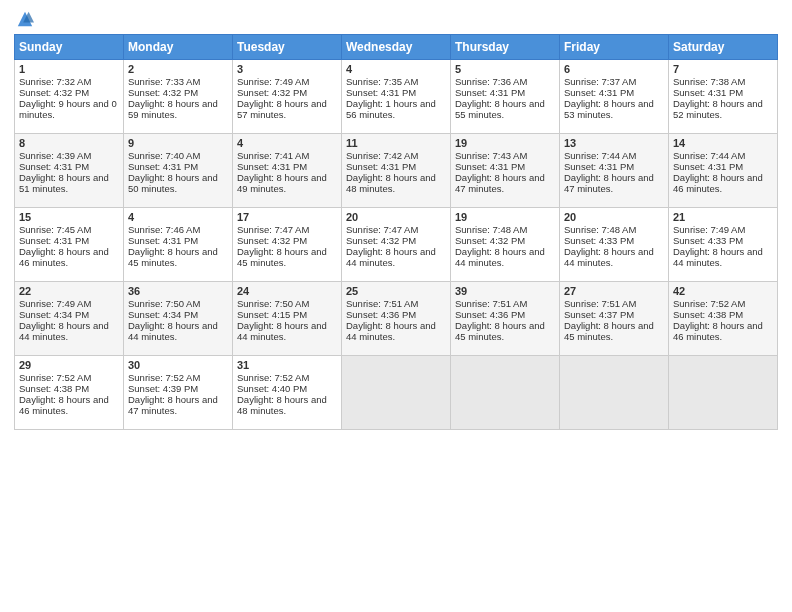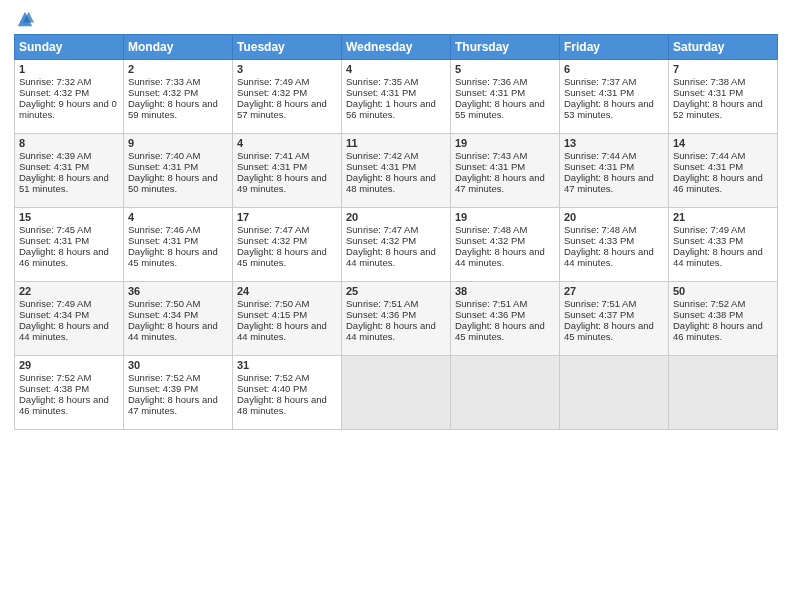--- a/index.html
+++ b/index.html
@@ -156,23 +156,23 @@
           <td><span class="day-num">20</span><span>Sunrise: 7:47 AM</span><br><span>Sunset: 4:32 PM</span><br><span>Daylight: 8 hours and 44 minutes.</span></td>
           <td><span class="day-num">19</span><span>Sunrise: 7:48 AM</span><br><span>Sunset: 4:32 PM</span><br><span>Daylight: 8 hours and 44 minutes.</span></td>
           <td><span class="day-num">20</span><span>Sunrise: 7:48 AM</span><br><span>Sunset: 4:33 PM</span><br><span>Daylight: 8 hours and 44 minutes.</span></td>
           <td><span class="day-num">21</span><span>Sunrise: 7:49 AM</span><br><span>Sunset: 4:33 PM</span><br><span>Daylight: 8 hours and 44 minutes.</span></td>
         </tr>
         <tr>
           <td><span class="day-num">22</span><span>Sunrise: 7:49 AM</span><br><span>Sunset: 4:34 PM</span><br><span>Daylight: 8 hours and 44 minutes.</span></td>
           <td><span class="day-num">36</span><span>Sunrise: 7:50 AM</span><br><span>Sunset: 4:34 PM</span><br><span>Daylight: 8 hours and 44 minutes.</span></td>
           <td><span class="day-num">24</span><span>Sunrise: 7:50 AM</span><br><span>Sunset: 4:15 PM</span><br><span>Daylight: 8 hours and 44 minutes.</span></td>
           <td><span class="day-num">25</span><span>Sunrise: 7:51 AM</span><br><span>Sunset: 4:36 PM</span><br><span>Daylight: 8 hours and 44 minutes.</span></td>
-          <td><span class="day-num">38</span><span>Sunrise: 7:51 AM</span><br><span>Sunset: 4:36 PM</span><br><span>Daylight: 8 hours and 45 minutes.</span></td>
+          <td><span class="day-num">39</span><span>Sunrise: 7:51 AM</span><br><span>Sunset: 4:36 PM</span><br><span>Daylight: 8 hours and 45 minutes.</span></td>
           <td><span class="day-num">27</span><span>Sunrise: 7:51 AM</span><br><span>Sunset: 4:37 PM</span><br><span>Daylight: 8 hours and 45 minutes.</span></td>
-          <td><span class="day-num">50</span><span>Sunrise: 7:52 AM</span><br><span>Sunset: 4:38 PM</span><br><span>Daylight: 8 hours and 46 minutes.</span></td>
+          <td><span class="day-num">42</span><span>Sunrise: 7:52 AM</span><br><span>Sunset: 4:38 PM</span><br><span>Daylight: 8 hours and 46 minutes.</span></td>
         </tr>
         <tr>
           <td><span class="day-num">29</span><span>Sunrise: 7:52 AM</span><br><span>Sunset: 4:38 PM</span><br><span>Daylight: 8 hours and 46 minutes.</span></td>
           <td><span class="day-num">30</span><span>Sunrise: 7:52 AM</span><br><span>Sunset: 4:39 PM</span><br><span>Daylight: 8 hours and 47 minutes.</span></td>
           <td><span class="day-num">31</span><span>Sunrise: 7:52 AM</span><br><span>Sunset: 4:40 PM</span><br><span>Daylight: 8 hours and 48 minutes.</span></td>
           <td class="empty-cell"></td>
           <td class="empty-cell"></td>
           <td class="empty-cell"></td>
           <td class="empty-cell"></td>
         </tr>

